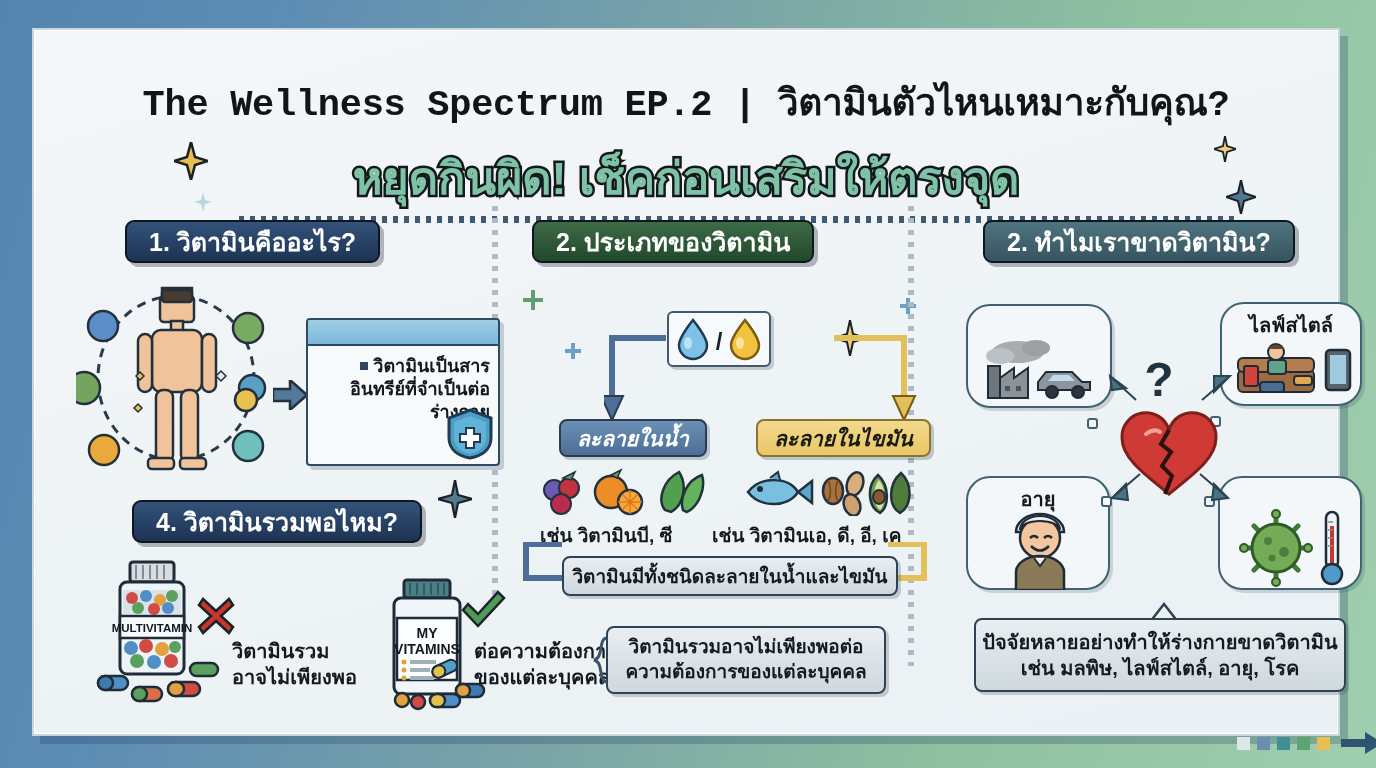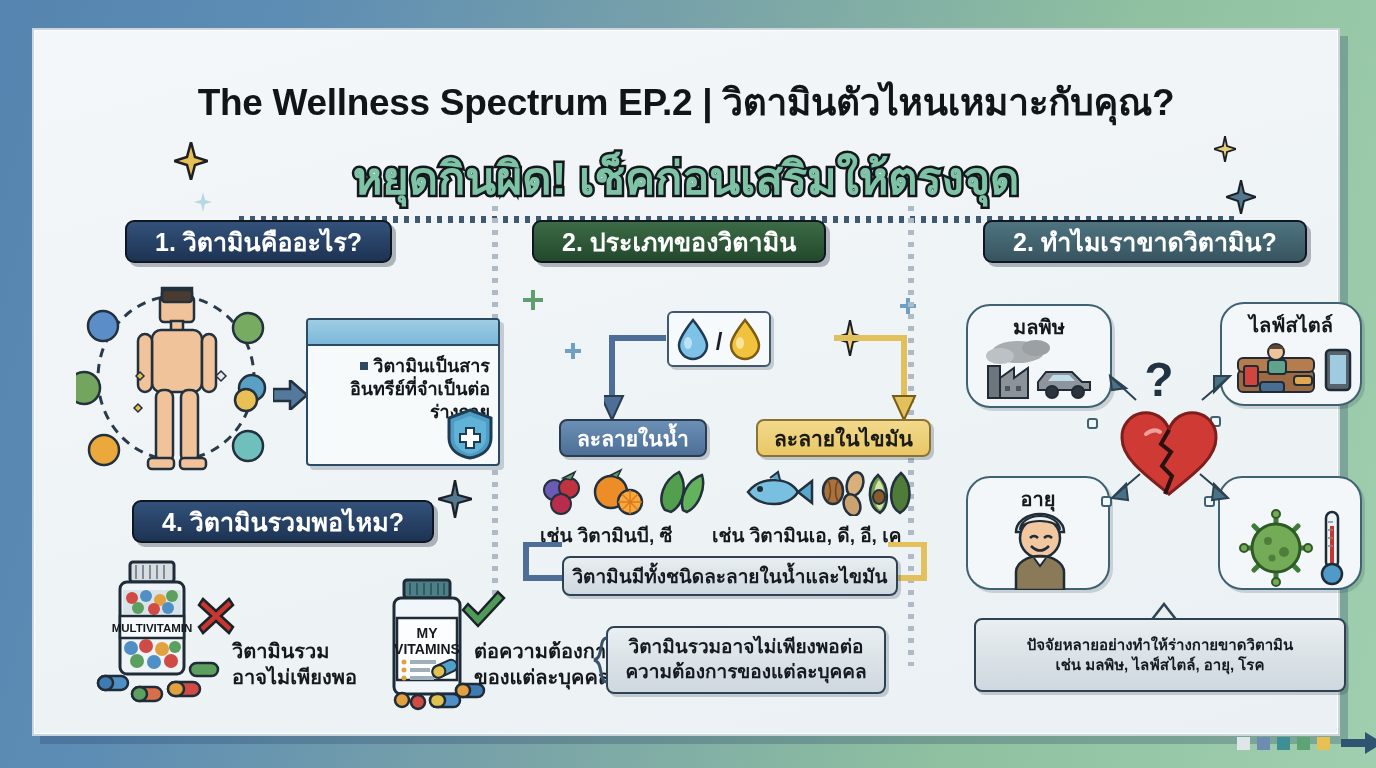--- a/index.html
+++ b/index.html
@@ -23,20 +23,21 @@
     box-shadow: 8px 8px 0 rgba(30,58,95,.26), 0 0 0 1px #ffffff inset;
   }
 
   
   #title {
     position: absolute; left: 0; top: 42px; width: 100%;
     text-align: center;
     font-size: 37px; font-weight: bold; letter-spacing: -.3px;
     color: #111518;
     white-space: nowrap;
+    font-family: Liberation Mono, monospace;
   }
   #subtitle {
     position: absolute; left: 0; top: 112px; width: 100%;
     text-align: center;
     font-size: 45px; font-weight: bold;
     color: #7ec3a5;
     -webkit-text-stroke: 5px #14181c;
     paint-order: stroke fill;
     white-space: nowrap;
   }
@@ -52,21 +53,21 @@
   
   .vdots {
     position: absolute; width: 6px;
     background-image: repeating-linear-gradient(to bottom, #aebbc6 0 5px, transparent 5px 12px);
   }
 
   
   .sec-head {
     position: absolute;
     display: flex; align-items: center; justify-content: center;
-    height: 43px; padding: 0 28px;
+    height: 43px; padding: 0 22px;
     border-radius: 9px;
     color: #ffffff; font-size: 25px; font-weight: bold;
     white-space: nowrap;
     box-shadow: 4px 4px 0 rgba(20,30,45,.30);
     border: 2px solid #10161f;
   }
   .sec-head.navy  { background: linear-gradient(180deg,#33527a,#1d3353); }
   .sec-head.green { background: linear-gradient(180deg,#3c6b46,#22482c); }
   .sec-head.slate { background: linear-gradient(180deg,#4e7480,#37545f); }
 
@@ -84,20 +85,21 @@
 
   .label-pill {
     position: absolute;
     height: 38px; padding: 0 16px;
     border-radius: 8px;
     display: flex; align-items: center; justify-content: center;
     font-size: 21px; font-weight: bold;
     border: 2px solid #2b3c4e;
     box-shadow: 3px 3px 0 rgba(40,60,80,.25);
     white-space: nowrap;
+    font-style: italic;
   }
   .label-pill.blue   { background: linear-gradient(180deg,#6b8fb5,#4d6f97); color:#ffffff; }
   .label-pill.yellow { background: linear-gradient(180deg,#f2d98c,#e8c766); color:#1a1a14; border-color:#8a7330; }
 
   .cap { position: absolute; font-size: 19px; font-weight: bold; color:#15191d; white-space: nowrap; }
 
   
   #info-card {
     position: absolute; left: 272px; top: 288px; width: 194px; height: 148px;
     background: #f7fafb;
@@ -402,21 +404,20 @@
 
   <svg style="position:absolute;left:486px;top:512px" width="410" height="40" viewBox="0 0 410 40">
     <path d="M42 2 H6 V36 H50" fill="none" stroke="#4d6f97" stroke-width="6"></path>
     <path d="M368 2 H404 V36 H360" fill="none" stroke="#e2c05c" stroke-width="6"></path>
   </svg>
   <div class="roundbox" style="left:528px;top:526px;width:336px;height:40px;font-size:19px">วิตามินมีทั้งชนิดละลายในน้ำและไขมัน</div>
 
   <div class="sec-head slate" style="left:949px;top:190px">2. ทำไมเราขาดวิตามิน?</div>
 
   <div class="bubble" style="left:932px;top:274px;width:146px;height:104px">
-    <div class="bubble-label">มลพิษ</div>
     <svg style="position:absolute;left:10px;top:32px" width="126" height="66" viewBox="0 0 126 66">
       <g>
           <ellipse cx="40" cy="14" rx="26" ry="11" fill="#a8adb2"></ellipse>
           <ellipse cx="22" cy="18" rx="14" ry="8" fill="#bcc1c6"></ellipse>
           <ellipse cx="58" cy="10" rx="14" ry="8" fill="#9ba0a5"></ellipse>
         </g>
       <g>
         <rect x="10" y="28" width="12" height="32" fill="#6e767d" stroke="#1f2c38" stroke-width="2"></rect>
         <path d="M22 40 l14 -10 v10 l14 -10 v30 H22 Z" fill="#8b9298" stroke="#1f2c38" stroke-width="2"></path>
         <rect x="27" y="48" width="5" height="5" fill="#4d555c"></rect>
@@ -506,21 +507,21 @@
       <path d="M52 48 L26 24 M26 24 l2 14 l14 -2 z"></path>
       <path d="M118 48 L146 24 M146 24 l-16 0 l0 16 z"></path>
       <path d="M56 122 L28 146 M28 146 l16 2 l-2 -16 z"></path>
       <path d="M116 122 L144 146 M144 146 l-16 2 l2 -16 z"></path>
     </g>
   </svg>
 
   <svg style="position:absolute;left:1115px;top:572px" width="30" height="22" viewBox="0 0 30 22">
     <path d="M15 2 L29 20 H1 Z" fill="#e9eef1" stroke="#2e4254" stroke-width="2.5"></path>
   </svg>
-  <div class="roundbox" style="left:940px;top:588px;width:372px;height:74px;font-size:15px;line-height:1.32;flex-direction:column">
+  <div class="roundbox" style="left:940px;top:588px;width:372px;height:74px;font-size:20px;line-height:1.32;flex-direction:column">
     <div>ปัจจัยหลายอย่างทำให้ร่างกายขาดวิตามิน</div>
     <div>เช่น มลพิษ, ไลฟ์สไตล์, อายุ, โรค</div>
   </div>
 
   <div id="progress">
     <span class="sq" style="background: rgb(223, 230, 233);"></span>
     <span class="sq" style="background: rgb(109, 141, 176);"></span>
     <span class="sq" style="background: rgb(63, 143, 148);"></span>
     <span class="sq" style="background: rgb(90, 165, 115);"></span>
     <span class="sq" style="background: rgb(232, 191, 82);"></span>

